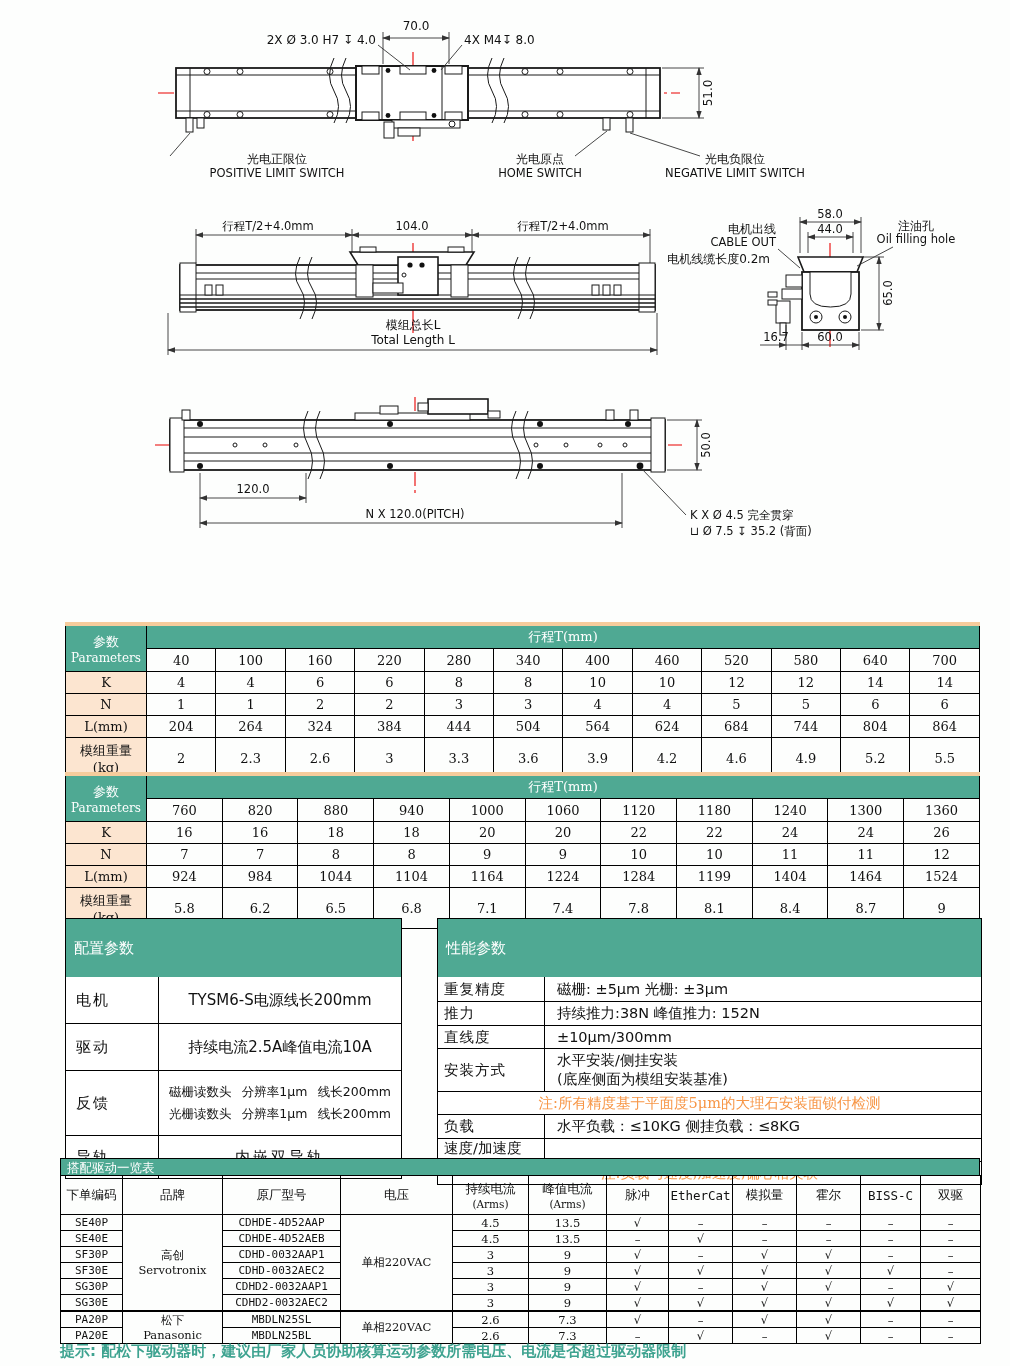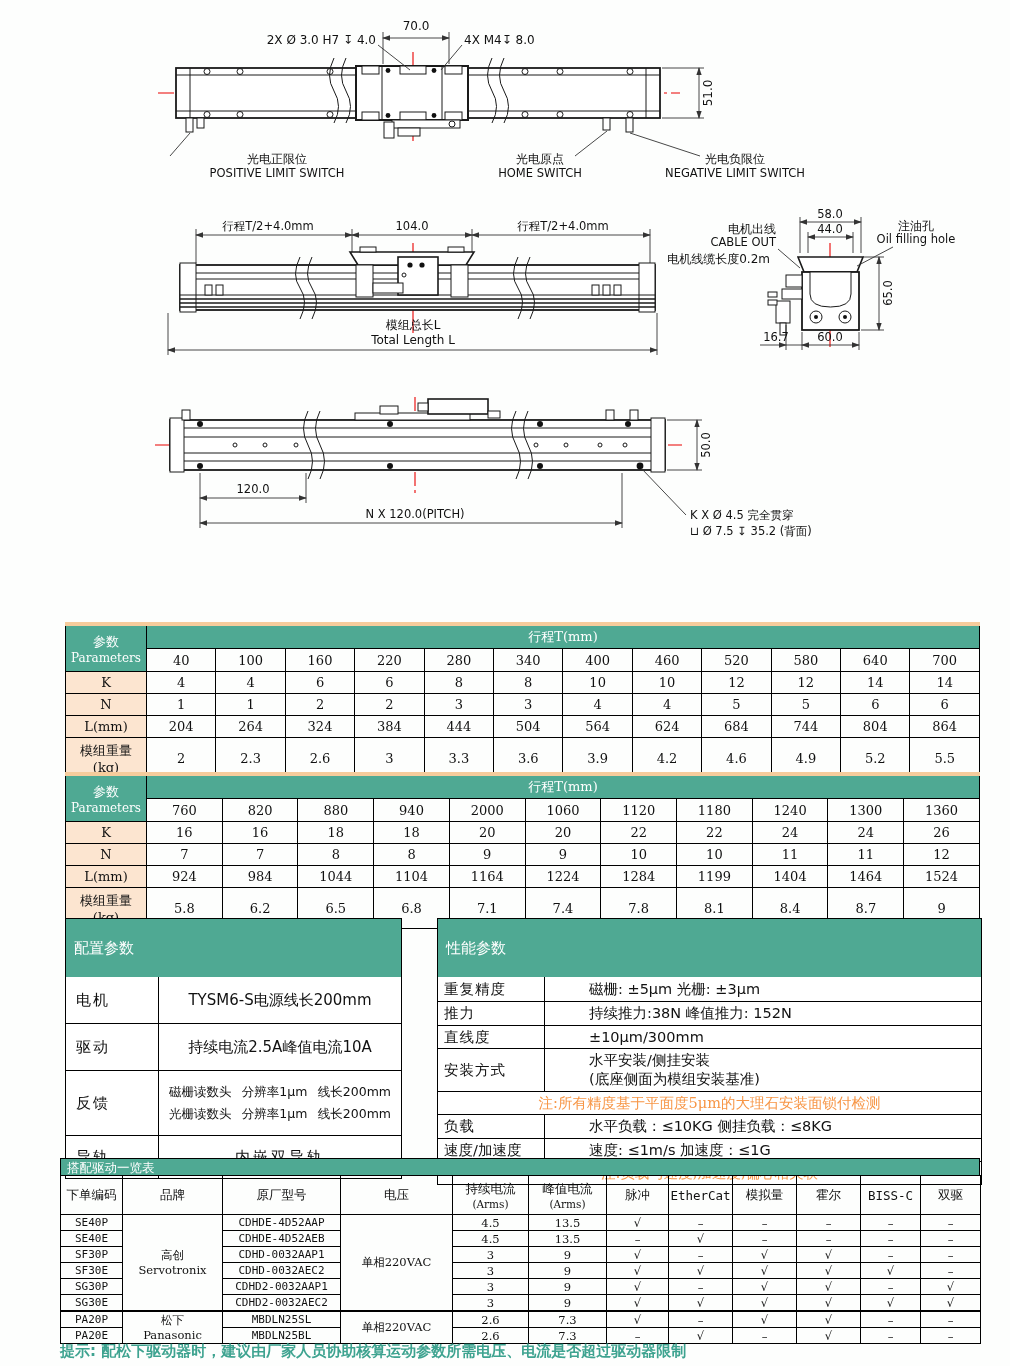--- a/index.html
+++ b/index.html
@@ -30,21 +30,21 @@
              font-family:"DejaVu Sans","Liberation Sans",sans-serif;}
   .cfg-row{display:flex;border-top:1px solid #000;font-size:15px;align-items:center;}
   .cfg-label{width:82px;padding-left:10px;letter-spacing:2px;flex:none;border-right:1px solid #000;
              align-self:stretch;display:flex;align-items:center;}
   .cfg-val{flex:1;display:flex;justify-content:center;padding:0 14px;align-items:center;}
   .cfg-center{flex:1;text-align:center;letter-spacing:3px;}
   .cfg-small{font-size:12.5px;}
   .cfg-lines{flex:1;padding:0 10px;}
   .cfg-lines .ln{display:flex;justify-content:space-between;line-height:22px;}
 
-  .perf-row{display:flex;border-top:1px solid #000;font-size:14.5px;align-items:center;gap:32px;}
+  .perf-row{display:flex;border-top:1px solid #000;font-size:14.5px;align-items:center;}
   .perf-label{width:100px;padding-left:6px;flex:none;border-right:1px solid #000;align-self:stretch;
               display:flex;align-items:center;letter-spacing:1px;}
   .perf-val{flex:1;padding-left:12px;}
   .perf-note{border-top:1px solid #000;color:#f79646;text-align:center;font-size:14.5px;
              font-family:"DejaVu Serif","Liberation Serif",serif;}
 
   #drive-wrap{position:absolute;left:60px;top:1158px;width:920px;}
   #drive-title{background:#4fa993;color:#fff;font-size:12.5px;height:17px;line-height:17px;padding-left:6px;
                border:1.6px solid #000;border-bottom:none;box-sizing:border-box;
                font-family:"DejaVu Sans","Liberation Sans",sans-serif;}
@@ -444,21 +444,21 @@
             <div>参数</div>
             <div class="en">Parameters</div>
           </td>
           <td class="teal" colspan="11">行程T(mm)</td>
         </tr>
         <tr class="hr">
           <td>760</td>
           <td>820</td>
           <td>880</td>
           <td>940</td>
-          <td>2000</td>
+          <td>1000</td>
           <td>1060</td>
           <td>1120</td>
           <td>1180</td>
           <td>1240</td>
           <td>1300</td>
           <td>1360</td>
         </tr>
         <tr class="r">
           <td class="peach hleft">K</td>
           <td>16</td>
@@ -577,21 +577,21 @@
       <div class="perf-val">
         <div>水平安装/侧挂安装</div>
         <div>(底座侧面为模组安装基准)</div>
       </div>
     </div>
     <div class="perf-note" style="height:22px;line-height:22px;">注:所有精度基于平面度5μm的大理石安装面锁付检测</div>
     <div class="perf-row" style="height:23px;">
       <div class="perf-label">负载</div>
       <div class="perf-val">水平负载：≤10KG      侧挂负载：≤8KG</div>
     </div>
-    <div class="perf-row" style="height:22px;">
+    <div class="perf-row" style="height:22px;flex-direction:column;">
       <div class="perf-label" style="letter-spacing:0;">速度/加速度</div>
       <div class="perf-val">速度: ≤1m/s         加速度：≤1G</div>
     </div>
     <div class="perf-note" style="height:22px;line-height:22px;">注:负载与速度,加速度,偏心相关联</div>
   </div>
 
   <div id="drive-wrap">
     <div id="drive-title">搭配驱动一览表</div>
     <table id="drive-table">
       <colgroup>

